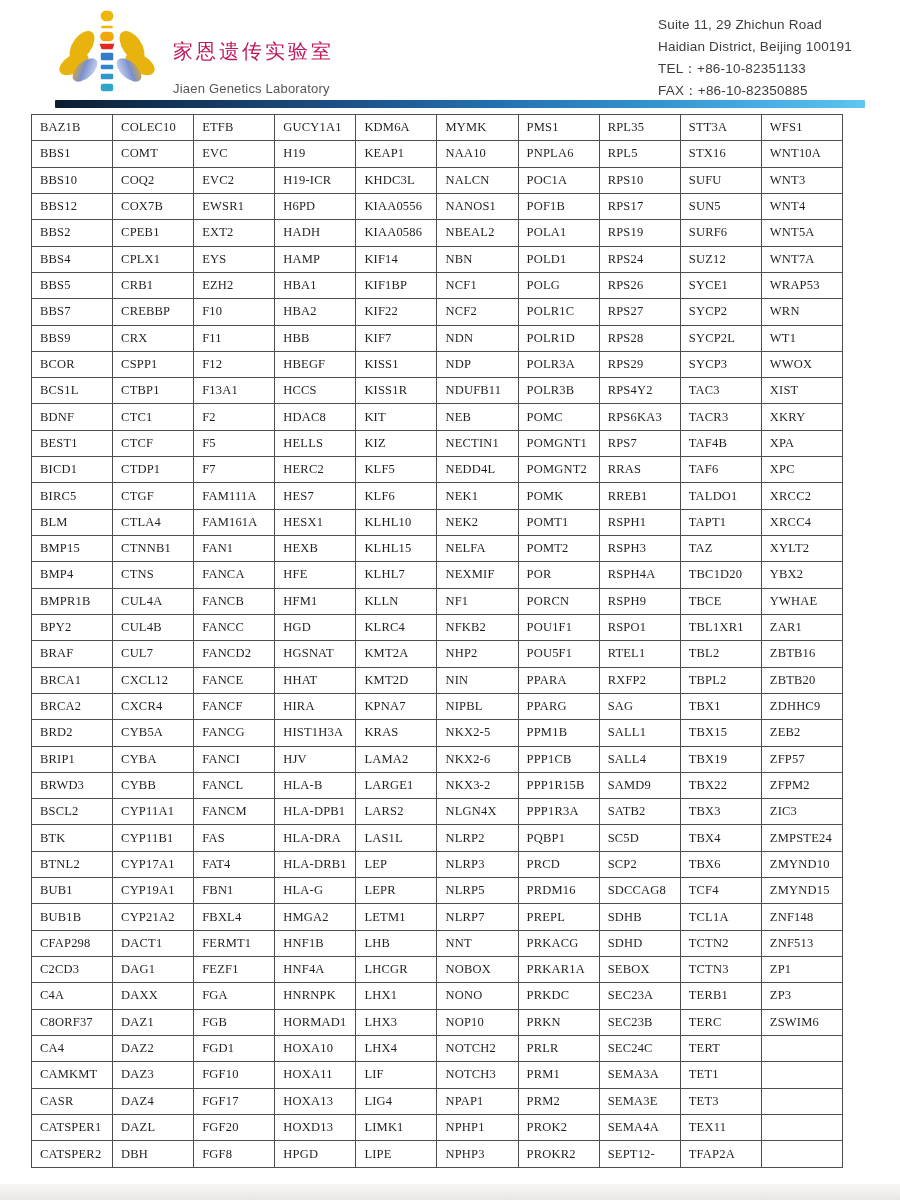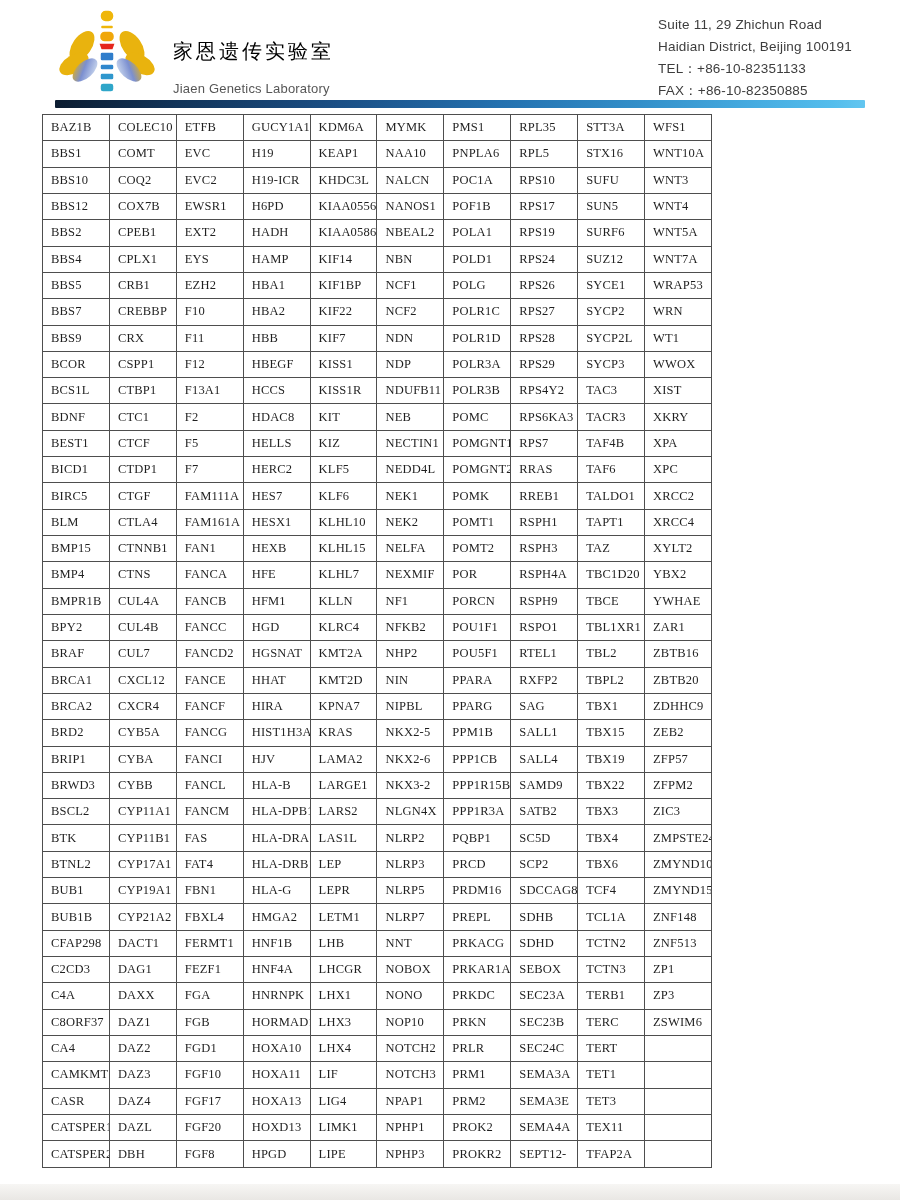--- a/index.html
+++ b/index.html
@@ -13,21 +13,21 @@
 
   
   .letterhead { position: absolute; top: 0; left: 0; width: 900px; height: 100px; }
 
   .logo { position: absolute; left: 52px; top: 8px; }
 
   .name-block { position: absolute; left: 173px; top: 38px; }
   .company-cn {
     font-family: "Liberation Serif", serif;
     font-size: 20px;
-    color: #000000;
+    color: #be185d;
     letter-spacing: 3px;
     white-space: nowrap;
   }
   .company-en {
     margin-top: 16px;
     font-size: 13px;
     color: #565656;
     letter-spacing: 0.2px;
   }
 
@@ -46,22 +46,22 @@
     width: 810px; height: 8px;
     border-radius: 1px;
     background: linear-gradient(to right,
       #0c1d31 0%, #123459 15%, #1b4f85 35%, #2471af 55%,
       #338fc9 72%, #45abe0 86%, #54bdec 96%, #63c6f0 100%);
   }
 
   
   table.gene-table {
     position: absolute;
-    left: 42px; top: 114px;
-    width: 670px; height: 1054px;
+    left: 31px; top: 114px;
+    width: 812px; height: 1054px;
     table-layout: fixed;
     border-collapse: collapse;
   }
   table.gene-table td {
     border: 1px solid #4e4e4e;
     height: 25.1px;
     padding: 0 2px 0 8px;
     font-family: "Liberation Serif", serif;
     font-size: 12.5px;
     letter-spacing: 0.2px;

